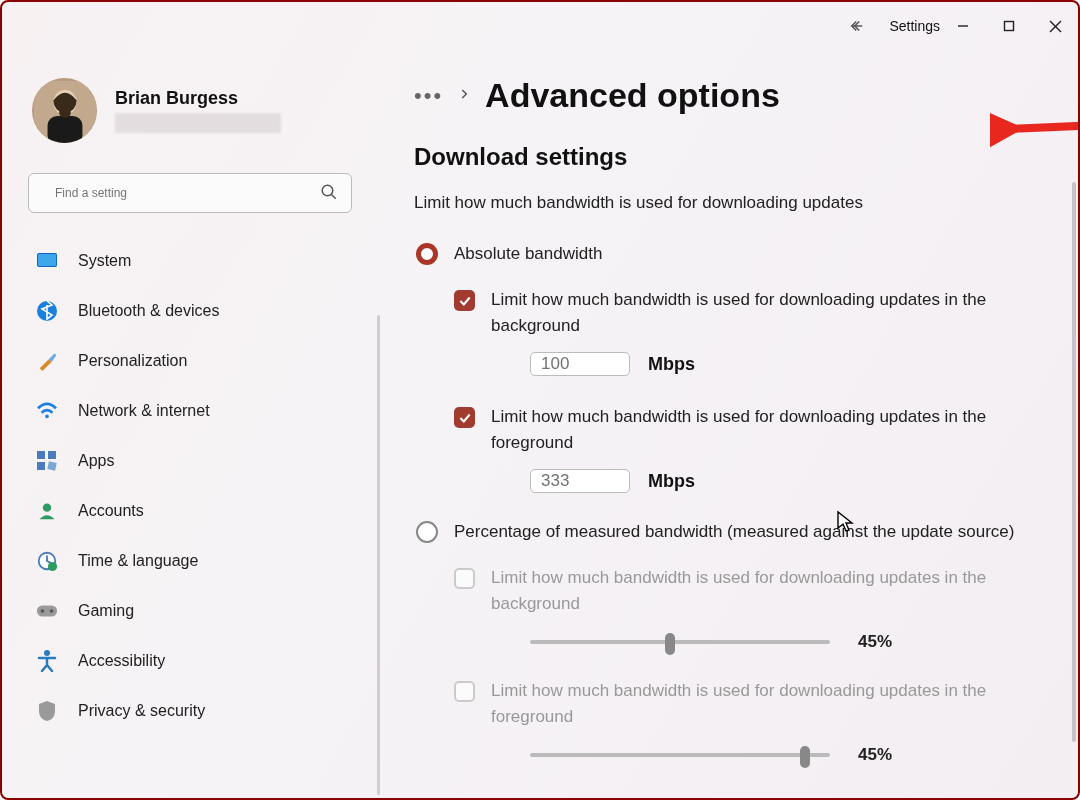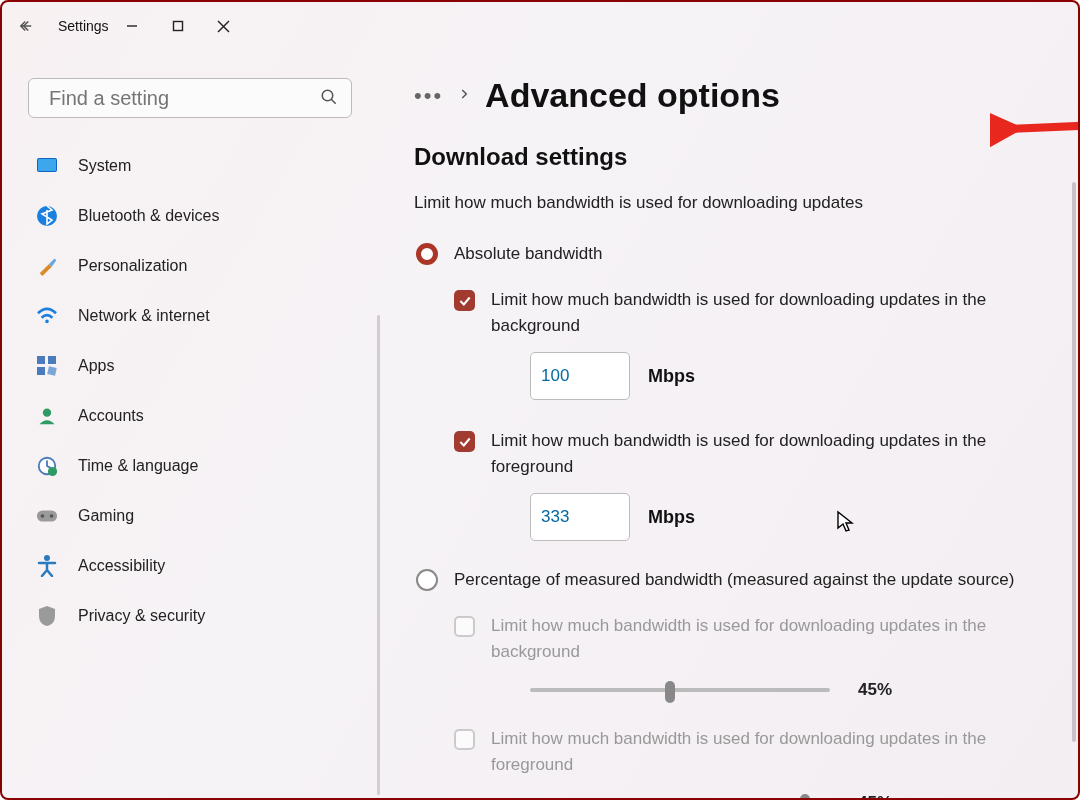--- a/index.html
+++ b/index.html
@@ -6,39 +6,39 @@
   body { width: 1080px; height: 800px; overflow: hidden; }
   .window {
     width: 1080px; height: 800px;
     border: 2px solid #8b0000;
     border-radius: 8px;
     background: linear-gradient(120deg, #f7f1f2 0%, #f6f3f6 40%, #f3eef1 100%);
     position: relative;
     display: flex; flex-direction: column;
   }
   .titlebar {
-    height: 48px; display: flex; align-items: center; justify-content: flex-start;
+    height: 48px; display: flex; align-items: center; justify-content: flex-end;
     padding: 0 0 0 12px;
   }
   .titlebar-left { display: flex; align-items: center; gap: 20px; }
   .back-btn { width: 24px; height: 24px; display:flex; align-items:center; justify-content:center; color:#555; cursor:pointer; }
   .app-title { font-size: 14px; color:#111; }
   .win-controls { display:flex; }
   .win-btn { width: 46px; height: 40px; display:flex; align-items:center; justify-content:center; color:#222; cursor:pointer; }
   .body-area { flex:1; display:flex; min-height:0; }
   .sidebar { width: 378px; padding: 18px 10px 0 22px; display:flex; flex-direction:column; position:relative;}
   .profile { display:flex; align-items:center; gap:18px; padding: 10px 0 20px 8px; }
   .avatar { width:65px; height:65px; border-radius:50%; background:#b89b82; overflow:hidden; display:flex; align-items:flex-end; justify-content:center; }
   .avatar svg { width:62px; height:62px; }
   .profile-text .name { font-size:18px; font-weight:600; color:#111; }
   .email-blur { width:166px; height:20px; background:#e3dde0; filter:blur(1px); margin-top:4px;}
   .search-wrap { margin: 10px 18px 20px 4px; position:relative; }
   .search {
     width: 100%; height: 40px; border:1px solid #bbb; border-radius:6px;
-    background:#fcfbfc; padding: 0 42px 0 20px; font-size:20px; color:#555;
+    background:#fcfbfc; padding: 0 42px 0 26px; font-size:12px; color:#555;
   }
   .search-icon { position:absolute; right:14px; top:10px; color:#555; }
   .nav { display:flex; flex-direction:column; margin-top:6px; overflow-y:auto;}
   .nav-item {
     display:flex; align-items:center; gap:20px; height:44px; padding:0 12px;
     font-size:16px; color:#222; border-radius:5px; cursor:pointer; position:relative;
     margin-bottom:6px;
   }
   .nav-item.selected { background:#ece7ea; }
   .nav-item.selected::before {
@@ -65,22 +65,22 @@
   .checkbox {
     width:21px; height:21px; border-radius:5px; background:#a13a2f; display:flex;
     align-items:center; justify-content:center; flex:0 0 21px; margin-top:3px; cursor:pointer;
   }
   .checkbox svg { stroke:#fff; }
   .checkbox.disabled { background:#fff; border:2px solid #bbb; opacity:.7; }
   .check-label { font-size:17px; color:#222; line-height:1.5; max-width:540px;}
   .check-label.disabled { color:#999; }
   .input-row { display:flex; align-items:center; gap:18px; margin-left:76px; margin-bottom:28px; }
   .num-input {
-    width:100px; height:48px; border:1px solid #bbb; border-radius:5px;
-    background:#fff; font-size:17px; padding:0 10px; color:#0369a1;
+    width:100px; height:24px; border:1px solid #bbb; border-radius:5px;
+    background:#fff; font-size:17px; padding:0 10px; color:#737373;
   }
   .unit { font-size:18px; font-weight:600; color:#111; }
   .slider-row { display:flex; align-items:center; gap:28px; margin-left:76px; margin-bottom:24px; }
   .slider { position:relative; width:300px; height:24px; }
   .slider-track { position:absolute; top:10px; width:100%; height:4px; background:#bbb; border-radius:2px;}
   .slider-thumb {
     position:absolute; top:3px; width:10px; height:22px; background:#888; border-radius:5px;
   }
   .slider-val { font-size:17px; font-weight:600; color:#222; }
   .arrow-annot { position:absolute; left:610px; top:54px; pointer-events:none; }
@@ -119,20 +119,35 @@
             <line x1="1" y1="1" x2="12" y2="12" stroke="#222" stroke-width="1.4"></line>
             <line x1="12" y1="1" x2="1" y2="12" stroke="#222" stroke-width="1.4"></line>
           </svg>
       </div>
     </div>
   </div>
 
   <div class="body-area">
 
     <div class="sidebar">
+      <div class="profile">
+        <div class="avatar">
+          <svg viewBox="0 0 64 64">
+            <rect width="64" height="64" fill="#c2a98d"></rect>
+            <ellipse cx="32" cy="22" rx="12" ry="13" fill="#e8cfb3"></ellipse>
+            <path d="M20 20 q12 -16 24 0 q0 10 -12 14 q-12 -4 -12 -14" fill="#3a2a1a"></path>
+            <rect x="14" y="36" width="36" height="30" rx="10" fill="#1a1a1a"></rect>
+            <ellipse cx="32" cy="33" rx="6" ry="5" fill="#3a2a1a"></ellipse>
+          </svg>
+        </div>
+        <div class="profile-text">
+          <div class="name">Brian Burgess</div>
+          <div class="email-blur"></div>
+        </div>
+      </div>
 
       <div class="search-wrap">
         <input class="search" placeholder="Find a setting" style="">
         <span class="search-icon">
           <svg width="18" height="18" viewBox="0 0 24 24" fill="none" stroke="#555" stroke-width="2">
               <circle cx="10" cy="10" r="7"></circle>
               <line x1="21" y1="21" x2="15" y2="15"></line>
             </svg>
         </span>
       </div>

